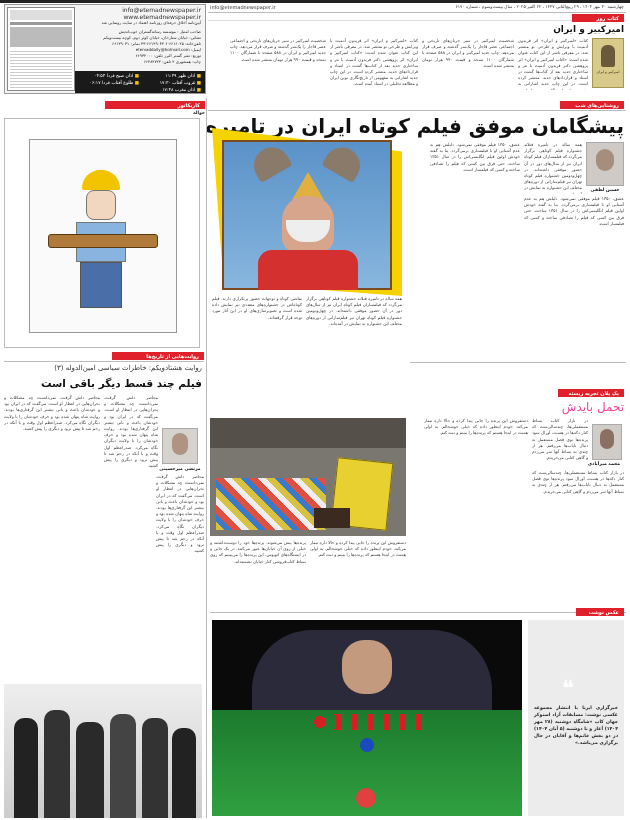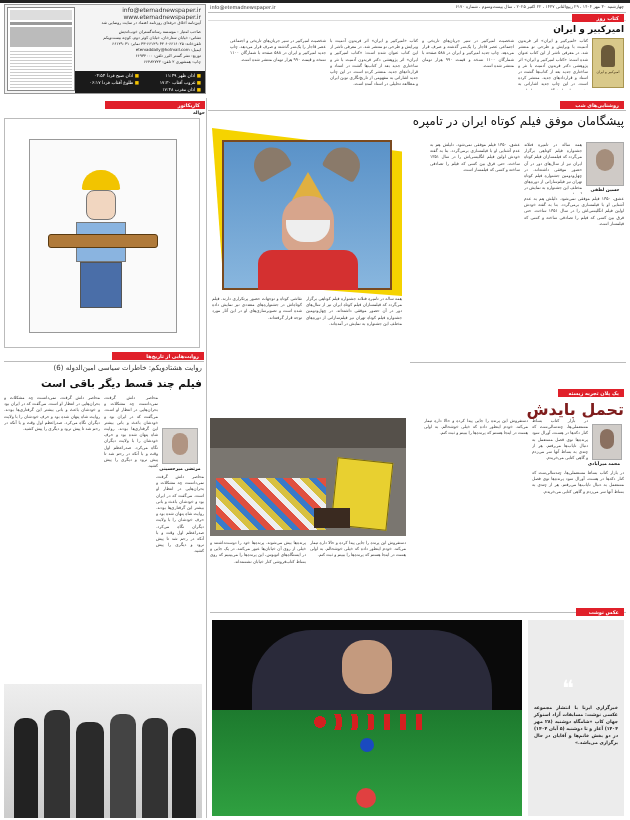--- a/index.html
+++ b/index.html
@@ -73,21 +73,21 @@
     <div class="abs" style="top:30px;left:52px;width:38px;height:20px;background:#f2c400;border-radius:20px 20px 2px 2px"></div>
     <div class="abs" style="top:50px;left:56px;width:30px;height:30px;background:#f1d6c0;border:1px solid #777;border-radius:8px"></div>
     <div class="abs" style="top:82px;left:46px;width:50px;height:40px;background:#8ab4e0;border:1px solid #777"></div>
     <div class="abs" style="top:94px;left:18px;width:110px;height:14px;background:#b07a3a;border:1px solid #5a3a10;border-radius:3px"></div>
     <div class="abs" style="top:122px;left:50px;width:42px;height:46px;background:#4a6ea8;border:1px solid #555"></div>
   </div>
 </div>
 
 <div class="abs kicker" style="top:101px;right:6px;width:64px">روشنایی‌های شب</div>
 <div class="abs hr" style="top:110px;left:208px;width:418px"></div>
-<div class="abs" style="top:114px;right:6px;font-size:12px;font-weight:normal;color:#111;white-space:nowrap">پیشگامان موفق فیلم کوتاه ایران در تامپره</div>
+<div class="abs" style="top:114px;right:6px;font-size:20px;font-weight:bold;color:#111;white-space:nowrap">پیشگامان موفق فیلم کوتاه ایران در تامپره</div>
 <div class="abs" style="top:142px;right:6px;width:38px;height:44px;background:#cfcac6;border:1px solid #aaa">
   <div style="margin:6px auto 0;width:18px;height:22px;background:#a58e7c;border-radius:9px"></div>
 </div>
 <div class="abs cap" style="top:187px;right:6px;width:38px">حسین لطفی</div>
 <div class="abs txt" style="top:142px;right:48px;width:58px;height:52px">همه ساله در تامپره فنلاند جشنواره فیلم کوتاهی برگزار می‌گردد که فیلمسازان فیلم کوتاه ایران نیز از سال‌های دور در آن حضور موفقی داشته‌اند. در چهل‌ودومین جشنواره فیلم کوتاه تهران نیز فیلم‌سازانی از دوره‌های مختلف این جشنواره به نمایش در آمده‌اند.</div>
 <div class="abs txt" style="top:196px;right:6px;width:100px;height:160px">عشق، ۱۳۵۰ فیلم موفقی نمی‌شود. دلیلش هم به عدم آشنایی او با فیلمسازی برمی‌گردد. بنا به گفته خودش اولین فیلم انگلیسی‌اش را در سال ۱۳۵۱ ساخت. حتی فرق بین کسی که فیلم را تصادفی ساخته و کسی که فیلمساز است.</div>
 <div class="abs txt" style="top:142px;right:110px;width:90px;height:214px">عشق، ۱۳۵۰ فیلم موفقی نمی‌شود. دلیلش هم به عدم آشنایی او با فیلمسازی برمی‌گردد. بنا به گفته خودش اولین فیلم انگلیسی‌اش را در سال ۱۳۵۱ ساخت. حتی فرق بین کسی که فیلم را تصادفی ساخته و کسی که فیلمساز است.</div>
 
 <div class="abs" style="top:128px;left:212px;width:190px;height:168px;background:#f5d300;clip-path:polygon(0 0,100% 14%,100% 100%,6% 92%)"></div>
 <div class="abs" style="top:140px;left:222px;width:170px;height:150px;background:linear-gradient(#5a92c8,#88b6de);border:2px solid #7a4a20">
@@ -98,21 +98,21 @@
   <div class="abs" style="top:78px;left:62px;width:44px;height:22px;background:#eee;border-radius:0 0 18px 18px"></div>
   <div class="abs" style="top:108px;left:34px;width:100px;height:40px;background:#d43030;border-radius:14px 14px 0 0"></div>
 </div>
 <div class="abs txt" style="top:296px;left:212px;width:90px;height:60px">نقاشی کوتاه و توجهات حضور پرتکراری دارند. فیلم کوتاه‌اش در جشنواره‌های متعددی نیز نمایش داده شده است و تصویرسازی‌های او در این آثار مورد توجه قرار گرفته‌اند.</div>
 <div class="abs txt" style="top:296px;left:306px;width:96px;height:60px">همه ساله در تامپره فنلاند جشنواره فیلم کوتاهی برگزار می‌گردد که فیلمسازان فیلم کوتاه ایران نیز از سال‌های دور در آن حضور موفقی داشته‌اند. در چهل‌ودومین جشنواره فیلم کوتاه تهران نیز فیلم‌سازانی از دوره‌های مختلف این جشنواره به نمایش در آمده‌اند.</div>
 
 <div class="abs" style="top:98px;left:206px;width:1px;height:720px;background:#bbb"></div>
 
 <div class="abs kicker" style="top:352px;left:112px;width:92px">روایت‌هایی از تاریخ‌ها</div>
 <div class="abs hr" style="top:361px;left:4px;width:200px"></div>
-<div class="abs" style="top:364px;right:428px;font-size:7px;color:#333;white-space:nowrap">روایت هشتادویکم: خاطرات سیاسی امین‌الدوله (6)</div>
+<div class="abs" style="top:364px;right:428px;font-size:7px;color:#333;white-space:nowrap">روایت هشتادویکم: خاطرات سیاسی امین‌الدوله (۳)</div>
 <div class="abs" style="top:377px;right:428px;font-size:10.5px;font-weight:bold;color:#111;white-space:nowrap">فیلم چند قسط دیگر باقی است</div>
 <div class="abs" style="top:428px;left:162px;width:36px;height:36px;background:#d6d2ce;border:1px solid #aaa">
   <div style="margin:4px auto 0;width:16px;height:22px;background:#b09482;border-radius:8px"></div>
 </div>
 <div class="abs cap" style="top:466px;left:156px;width:48px">مرتضی میرحسینی</div>
 <div class="abs txt" style="top:395px;left:104px;width:54px;height:282px">محاصر دلش گرفت، نمی‌دانست چه مشکلات و بحران‌هایی در انتظار او است. می‌گفت که در ایران بود و خودشان باعث و بانی بیشتر این گرفتاری‌ها بودند. روایت شاه پنهان شده بود و حرف خودشان را با ولایت دیگران نگاه می‌کرد. صدراعظم اول وقت و با آنکه در رحم شد تا پیش نرود و دیگری را پیش کشید.</div>
 <div class="abs txt" style="top:474px;left:156px;width:48px;height:204px">محاصر دلش گرفت، نمی‌دانست چه مشکلات و بحران‌هایی در انتظار او است. می‌گفت که در ایران بود و خودشان باعث و بانی بیشتر این گرفتاری‌ها بودند. روایت شاه پنهان شده بود و حرف خودشان را با ولایت دیگران نگاه می‌کرد. صدراعظم اول وقت و با آنکه در رحم شد تا پیش نرود و دیگری را پیش کشید.</div>
 <div class="abs txt" style="top:395px;left:4px;width:96px;height:282px">محاصر دلش گرفت، نمی‌دانست چه مشکلات و بحران‌هایی در انتظار او است. می‌گفت که در ایران بود و خودشان باعث و بانی بیشتر این گرفتاری‌ها بودند. روایت شاه پنهان شده بود و حرف خودشان را با ولایت دیگران نگاه می‌کرد. صدراعظم اول وقت و با آنکه در رحم شد تا پیش نرود و دیگری را پیش کشید.</div>
 
 <div class="abs" style="top:684px;left:4px;width:198px;height:134px;background:linear-gradient(#eee,#ccc)">
@@ -128,21 +128,21 @@
   <div class="abs" style="top:0;left:0;width:196px;height:30px;background:#55504a"></div>
   <div class="abs" style="top:60px;left:6px;width:110px;height:52px;background:repeating-linear-gradient(45deg,#d8c040 0 6px,#3a7ac8 6px 12px,#e05040 12px 18px,#eee 18px 24px)"></div>
   <div class="abs" style="top:42px;left:124px;width:56px;height:68px;background:#e8d030;transform:rotate(6deg);border:1px solid #7a6a10"></div>
   <div class="abs" style="top:90px;left:104px;width:36px;height:20px;background:#3a2a20"></div>
 </div>
 <div class="abs txt" style="top:540px;left:210px;width:96px;height:68px">پرنده‌ها بیش می‌شوند. پرنده‌ها خود را دوست‌داشتند و خیلی از روی آن خیابان‌ها عبور می‌کنند. در یک جایی و در ایستگاه‌های اتوبوس، این پرنده‌ها را می‌بینیم که روی بساط کتاب‌فروشی کنار خیابان نشسته‌اند.</div>
 <div class="abs txt" style="top:540px;left:310px;width:96px;height:68px">دستفروش این پرنده را جایی پیدا کرده و حالا داره تیمار می‌کند. خودم اینطور داده که خیلی خوشحالم. به اولی هست در اینجا هستم که پرنده‌ها را ببینم و ثبت کنم.</div>
 
 <div class="abs hr" style="top:362px;left:410px;width:216px"></div>
 <div class="abs kicker" style="top:389px;right:6px;width:66px">یک پلان تجربه زیسته</div>
-<div class="abs" style="top:400px;right:6px;font-size:16px;font-weight:bold;color:#7f1d1d;white-space:nowrap">تحمل بایدش</div>
+<div class="abs" style="top:400px;right:6px;font-size:12px;font-weight:normal;color:#ec4899;white-space:nowrap">تحمل بایدش</div>
 <div class="abs" style="top:424px;right:8px;width:30px;height:36px;background:#d0ccc8;border:1px solid #aaa">
   <div style="margin:4px auto 0;width:14px;height:20px;background:#8a7060;border-radius:7px"></div>
 </div>
 <div class="abs cap" style="top:461px;right:6px;width:40px">محمد میرآبادی</div>
 <div class="abs txt" style="top:418px;right:42px;width:56px;height:50px">در بازار کتاب بساط مستعملی‌ها، چندسالی‌ست که کنار دکه‌ها در هست، آورال سود پرنده‌ها نوی فصل مستعمل به دنبال نایاب‌ها می‌رفتم. هر از چندی به بساط آنها سر می‌زدم و گاهی کتابی می‌خریدم.</div>
 <div class="abs txt" style="top:470px;right:6px;width:92px;height:140px">در بازار کتاب بساط مستعملی‌ها، چندسالی‌ست که کنار دکه‌ها در هست، آورال سود پرنده‌ها نوی فصل مستعمل به دنبال نایاب‌ها می‌رفتم. هر از چندی به بساط آنها سر می‌زدم و گاهی کتابی می‌خریدم.</div>
 <div class="abs txt" style="top:418px;right:102px;width:104px;height:192px">دستفروش این پرنده را جایی پیدا کرده و حالا داره تیمار می‌کند. خودم اینطور داده که خیلی خوشحالم. به اولی هست در اینجا هستم که پرنده‌ها را ببینم و ثبت کنم.</div>
 
 <div class="abs hr" style="top:612px;left:210px;width:416px"></div>
 <div class="abs kicker" style="top:608px;right:6px;width:48px">عکس نوشت</div>

